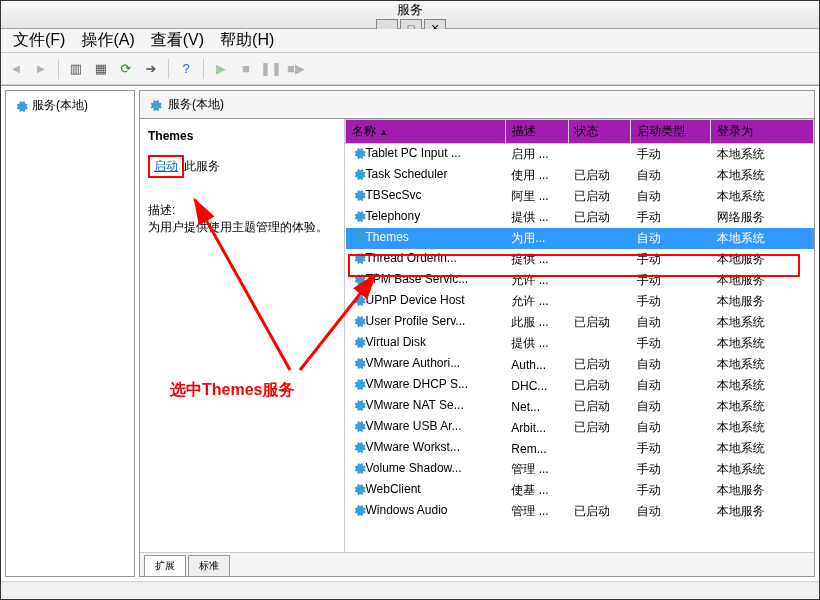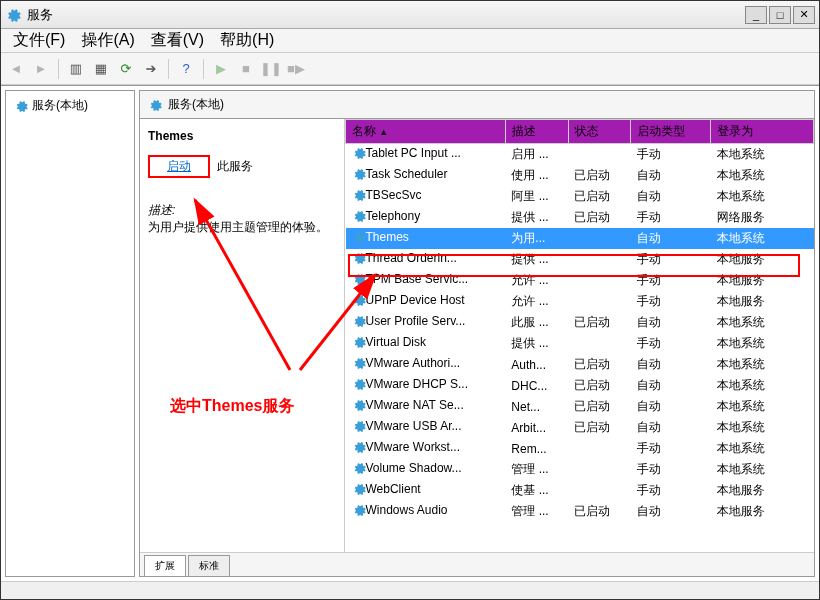--- a/index.html
+++ b/index.html
@@ -1,40 +1,40 @@
 <!DOCTYPE html>
 <html><head>
 <meta charset="utf-8">
 <style>
 * { box-sizing: border-box; margin: 0; padding: 0; font-family: "Microsoft YaHei", "Segoe UI", Tahoma, sans-serif; }
 body { background: #fff; width: 820px; height: 600px; overflow: hidden; position: relative; }
 .window { width: 820px; height: 600px; border: 1px solid #333; display: flex; flex-direction: column; background: #fff; }
-.titlebar { height: 28px; background: linear-gradient(#f7f7f7,#e6e6e6); border-bottom: 1px solid #aaa; display: flex; align-items: center; padding: 0 4px; }
+.titlebar { height: 28px; background: linear-gradient(#f7f7f7,#e6e6e6); border-bottom: 1px solid #aaa; display: flex; align-items: center; padding: 0 4px; flex-direction: column; }
 .titlebar .title-icon { width: 16px; height: 16px; margin-right: 6px; }
 .titlebar .title-text { font-size: 13px; flex: 1; }
 .titlebar .winbtns { display: flex; }
 .winbtn { width: 22px; height: 18px; border: 1px solid #888; background: #ddd; margin-left: 2px; display:flex;align-items:center;justify-content:center;font-size:11px;font-family:Arial;cursor:default; }
 .menubar { height: 24px; display:flex; align-items:center; padding: 0 4px; font-size: 16px; border-bottom: 1px solid #ccc; background:#f5f5f5; }
 .menubar .menu-item { padding: 2px 8px; cursor:default; }
 .toolbar { height: 32px; display:flex; align-items:center; padding: 0 4px; border-bottom:1px solid #ccc; background:#f5f5f5; gap:3px; }
 .tbtn { width:22px; height:22px; border:1px solid transparent; display:flex;align-items:center;justify-content:center; color:#555; font-size:13px; cursor:default; border-radius:2px;}
 .tbtn.disabled { opacity:0.4; }
 .sep { width:1px; height:20px; background:#ccc; margin:0 3px; }
 .content { flex:1; display:flex; border-top:1px solid #999; overflow:hidden; }
 .leftpane { width:130px; border:1px solid #999; margin:4px 2px 4px 4px; background:#fff; font-size:12px; }
 .leftpane .node { padding:6px 8px; display:flex; align-items:center; gap:4px; }
 .gear-icon { width:14px; height:14px; }
 .rightpane { flex:1; border:1px solid #999; margin:4px 4px 4px 2px; display:flex; flex-direction:column; background:#fff; }
 .rightheader { height:28px; border-bottom:1px solid #999; display:flex; align-items:center; padding:0 8px; gap:6px; font-size:12px; background:#f5f5f5; }
 .rightbody { flex:1; display:flex; overflow:hidden; }
 .detailpane { width:205px; border-right:1px solid #ccc; padding:10px 8px; font-size:12px; }
 .detailpane .svc-name { font-weight:bold; margin-bottom:12px; }
-.detailpane .start-link { color:#0066cc; text-decoration:underline; cursor:pointer; border:2px solid #ff0000; display:inline-block; padding:1px 17px; }
-.detailpane .start-suffix { margin-bottom:20px; display:inline;padding-left:7px; }
-.detailpane .desc-label { margin-top:24px;font-style:italic; }
+.detailpane .start-link { color:#0066cc; text-decoration:underline; cursor:pointer; border:2px solid #ff0000; display:inline-block; padding:1px 4px; }
+.detailpane .start-suffix { margin-bottom:20px; display:inline; }
+.detailpane .desc-label { margin-top:24px; }
 .listpane { flex:1; overflow:auto; font-size:12px; }
 table { width:100%; border-collapse:collapse; table-layout:fixed; }
 th { text-align:left; background:#a21caf; border:1px solid #ccc; padding:3px 6px; font-weight:normal; font-size:12px; position:sticky; top:0; white-space:nowrap; overflow:hidden; }
 td { padding:2px 6px; white-space:nowrap; overflow:hidden; text-overflow:ellipsis; }
 tr.svc-row td:first-child { display:flex; align-items:center; }
 tr.selected { background:#3399ff; color:#fff; }
 .tabstrip { height:24px; border-top:1px solid #ccc; display:flex; align-items:flex-end; padding:0 4px; font-size:10px; background:#f5f5f5; }
 .tab { padding:3px 10px; border:1px solid #999; border-bottom:none; background:#fff; margin-right:2px; cursor:default; }
 .tab.inactive { background:#eee; }
 .statusbar { height:18px; border-top:1px solid #ccc; background:#f0f0f0; }
@@ -362,15 +362,15 @@
 <svg class="annotation-svg" style="left:0;top:0;width:820px;height:600px">
   <defs>
     <marker id="ah" markerWidth="10" markerHeight="10" refX="8" refY="3" orient="auto">
       <path d="M0,0 L0,6 L9,3 z" fill="#ff0000"></path>
     </marker>
   </defs>
   <line x1="290" y1="370" x2="195" y2="200" stroke="#ff0000" stroke-width="3" marker-end="url(#ah)"></line>
   <line x1="300" y1="370" x2="375" y2="275" stroke="#ff0000" stroke-width="3" marker-end="url(#ah)"></line>
   <rect x="349" y="255" width="450" height="21" fill="none" stroke="#ff0000" stroke-width="2"></rect>
 </svg>
-<div class="annotation-text" style="left:170px; top:396px;">
+<div class="annotation-text" style="left:170px; top:380px;">
   <div>选中Themes服务</div>
 </div>
 
 </body></html>

